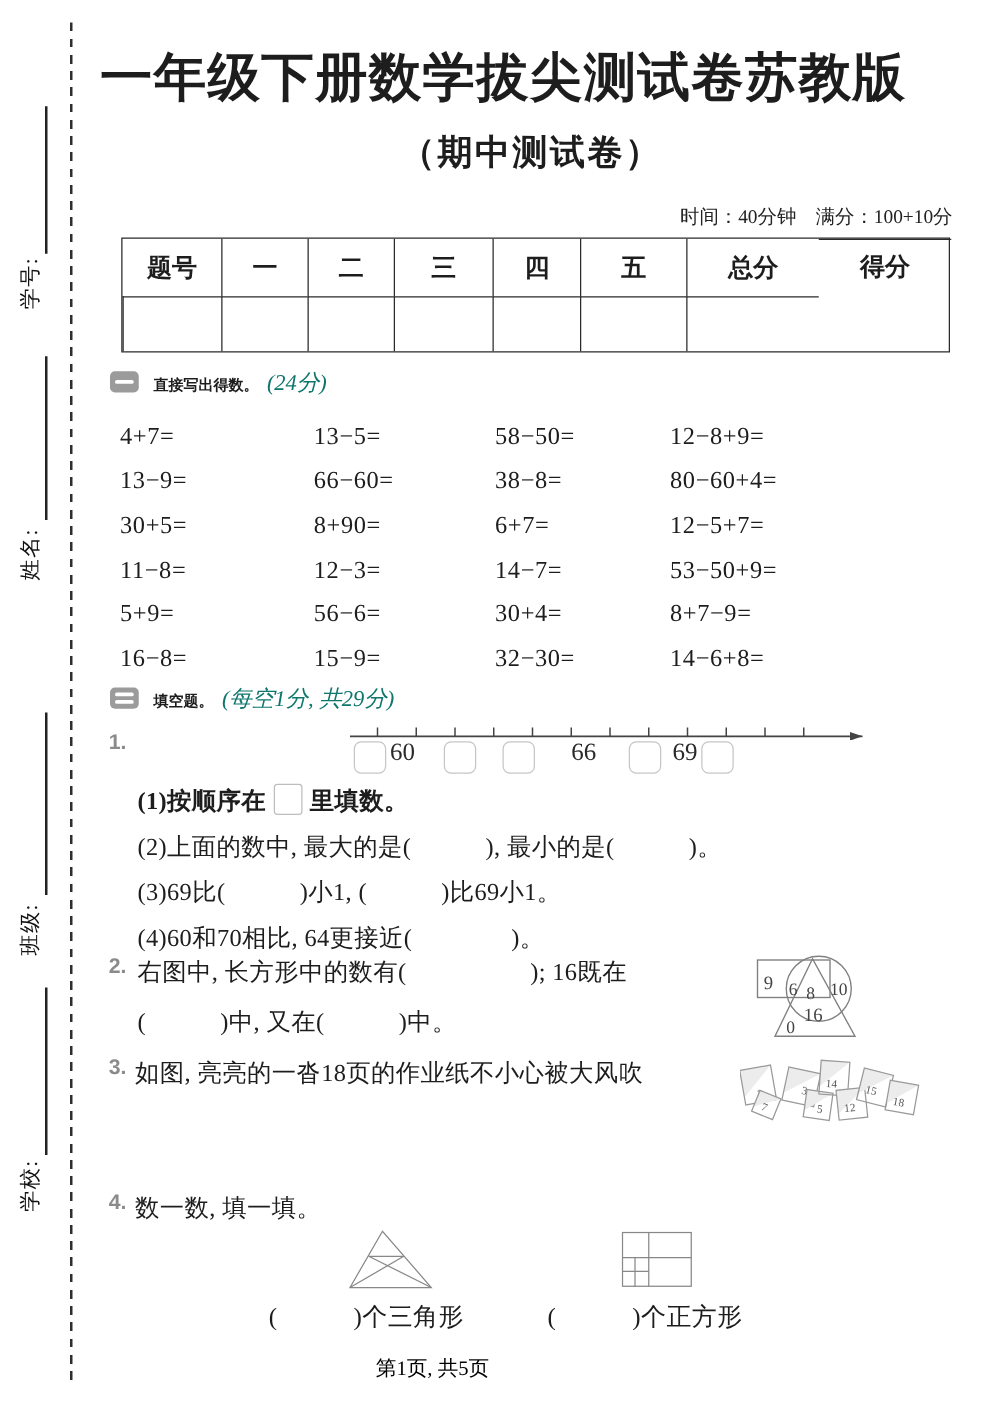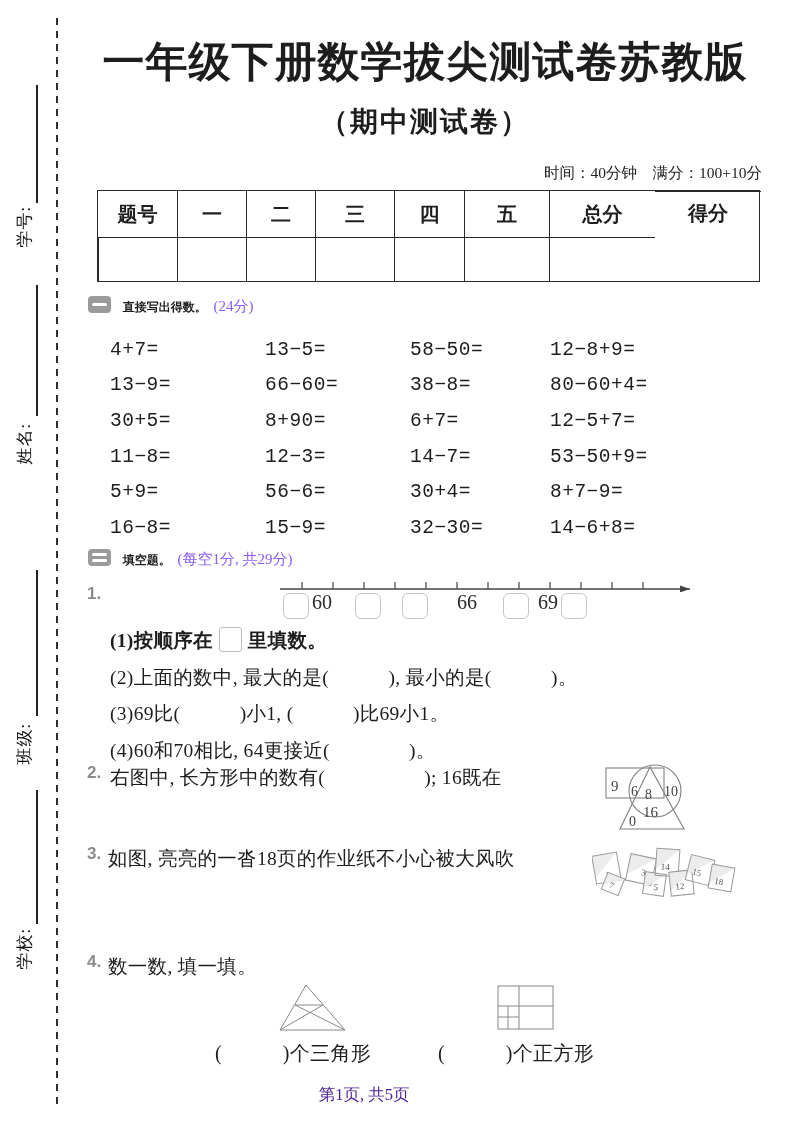--- a/index.html
+++ b/index.html
@@ -12,21 +12,21 @@
     position:absolute; left:56px; top:18px; width:2px; height:1090px;
     background:repeating-linear-gradient(to bottom,#2e2e2e 0 7px,transparent 7px 13px);
   }
   .seal-line { position:absolute; left:36px; width:2px; background:#222; }
   .seal-label {
     position:absolute; left:0; width:48px; text-align:center;
     transform:rotate(-90deg); font-size:17px; letter-spacing:1px; color:#111;
     font-family:"Liberation Serif","DejaVu Serif",serif;
   }
   
-  .title { position:absolute; top:34px; left:80px; width:690px; text-align:center;
+  .title { position:absolute; top:34px; left:80px; width:690px; text-align:left;
            font-size:42px; font-weight:700; letter-spacing:1px; }
   .subtitle { position:absolute; top:103px; left:80px; width:690px; text-align:center;
               font-size:28px; font-weight:600; letter-spacing:2px; }
   .meta { position:absolute; top:163px; left:95px; width:667px; text-align:right;
           font-size:15.5px; color:#222; }
   
   .score-table { position:absolute; top:190px; left:97px; width:663px;
     display:grid; grid-template-columns:79px 69px 69px 79px 70px 85px 106px 106px;
     border:1.7px solid #2a2a2a; box-sizing:border-box; }
   .score-table .cell {
@@ -37,40 +37,40 @@
   }
   .score-table .cell.first-col { border-left:none; }
   .score-table .cell.head-row { border-top:none; }
   .score-table .cell.score-row { height:44px; }
   
   .sec-head { position:absolute; left:88px; font-size:19px; }
   .sec-icon { display:inline-block; width:23px; height:17px; background:#9b9b9b;
               border-radius:4px; position:relative; margin-right:7px; vertical-align:-2px; }
   .sec-icon .bar { position:absolute; left:4px; right:4px; height:3px; background:#fff; border-radius:2px; }
   .sec-title { font-weight:700; font-family:"Liberation Sans","DejaVu Sans",sans-serif; font-size:12px; }
-  .sec-score { color:#8b5cf6; font-size:15px; margin-left:2px; }
-  
-  .prob-grid { position:absolute; top:332px; left:110px; width:645px;
+  .sec-score { color:#0f766e; font-size:18px; margin-left:2px;font-style:italic; }
+  
+  .prob-grid { position:absolute; top:332px; left:96px; width:645px;
     display:grid; grid-template-columns:155px 145px 140px auto; grid-auto-rows:35.6px;
-    font-size:19.5px; letter-spacing:0.5px;font-family:Liberation Mono, monospace; }
+    font-size:19.5px; letter-spacing:0.5px; }
   .prob { align-self:center; }
   
   .numline { position:absolute; left:280px; top:578px; width:418px; height:52px; }
   .nl-box { position:absolute; top:15px; width:26px; height:26px; border:1.4px solid #c6c6c6;
             border-radius:6px; background:#fff; box-sizing:border-box; }
   .nl-num { position:absolute; top:13px; font-size:20px; color:#2a2a2a;text-align:right; }
   
   .qnum { position:absolute; left:87px; color:#8b8b8b; font-weight:700; font-size:17px;
           font-family:"Liberation Sans","DejaVu Sans",sans-serif; }
   .qline { position:absolute; left:110px; font-size:19.5px; letter-spacing:0.3px; }
   .inline-box { display:inline-block; width:21px; height:23px; border:1.3px solid #bdbdbd;
                 border-radius:3px; vertical-align:-5px; margin:0 6px; }
   .fig { position:absolute; }
   .footer { position:absolute; top:1084px; left:0; width:692px; text-align:center;
-            font-size:16.5px; color:#4c1d95;margin-left:18px; }
+            font-size:16.5px; color:#000000; }
   svg text { font-family:"Liberation Serif","DejaVu Serif",serif; }
 </style>
 </head>
 <body>
 
 <div class="page">
 
   <div class="seal-dash"></div>
 
   <div class="seal-line" style="top:85px;height:118px;"></div>
@@ -177,20 +177,21 @@
 
   <div class="qline" style="top:627px;font-weight:bold;">
     <span>(1)按顺序在</span><span class="inline-box"></span><span>里填数。</span>
   </div>
   <div class="qline" style="top:664px;">(2)上面的数中, 最大的是(　　　), 最小的是(　　　)。</div>
   <div class="qline" style="top:700px;">(3)69比(　　　)小1, (　　　)比69小1。</div>
   <div class="qline" style="top:737px;">(4)60和70相比, 64更接近(　　　　)。</div>
 
   <div class="qnum" style="top:763px;">2.</div>
   <div class="qline" style="top:764px;">右图中, 长方形中的数有(　　　　　); 16既在</div>
+  <div class="qline" style="top:804px;">(　　　)中, 又在(　　　)中。</div>
 
   <svg class="fig" style="left:598px;top:755px;" width="115" height="85" viewBox="0 0 115 85">
     <rect x="8" y="13" width="58" height="30" fill="none" stroke="#808080" stroke-width="1.1"></rect>
     <circle cx="57" cy="36" r="26" fill="none" stroke="#808080" stroke-width="1.1"></circle>
     <polygon points="52,12 22,74 86,74" fill="none" stroke="#808080" stroke-width="1.1"></polygon>
     <text x="13" y="36" font-size="15" fill="#444">9</text>
     <text x="33" y="41" font-size="14" fill="#444">6</text>
     <text x="47" y="44" font-size="14" fill="#444">8</text>
     <text x="66" y="41" font-size="14" fill="#444">10</text>
     <text x="45" y="62" font-size="15" fill="#444">16</text>

